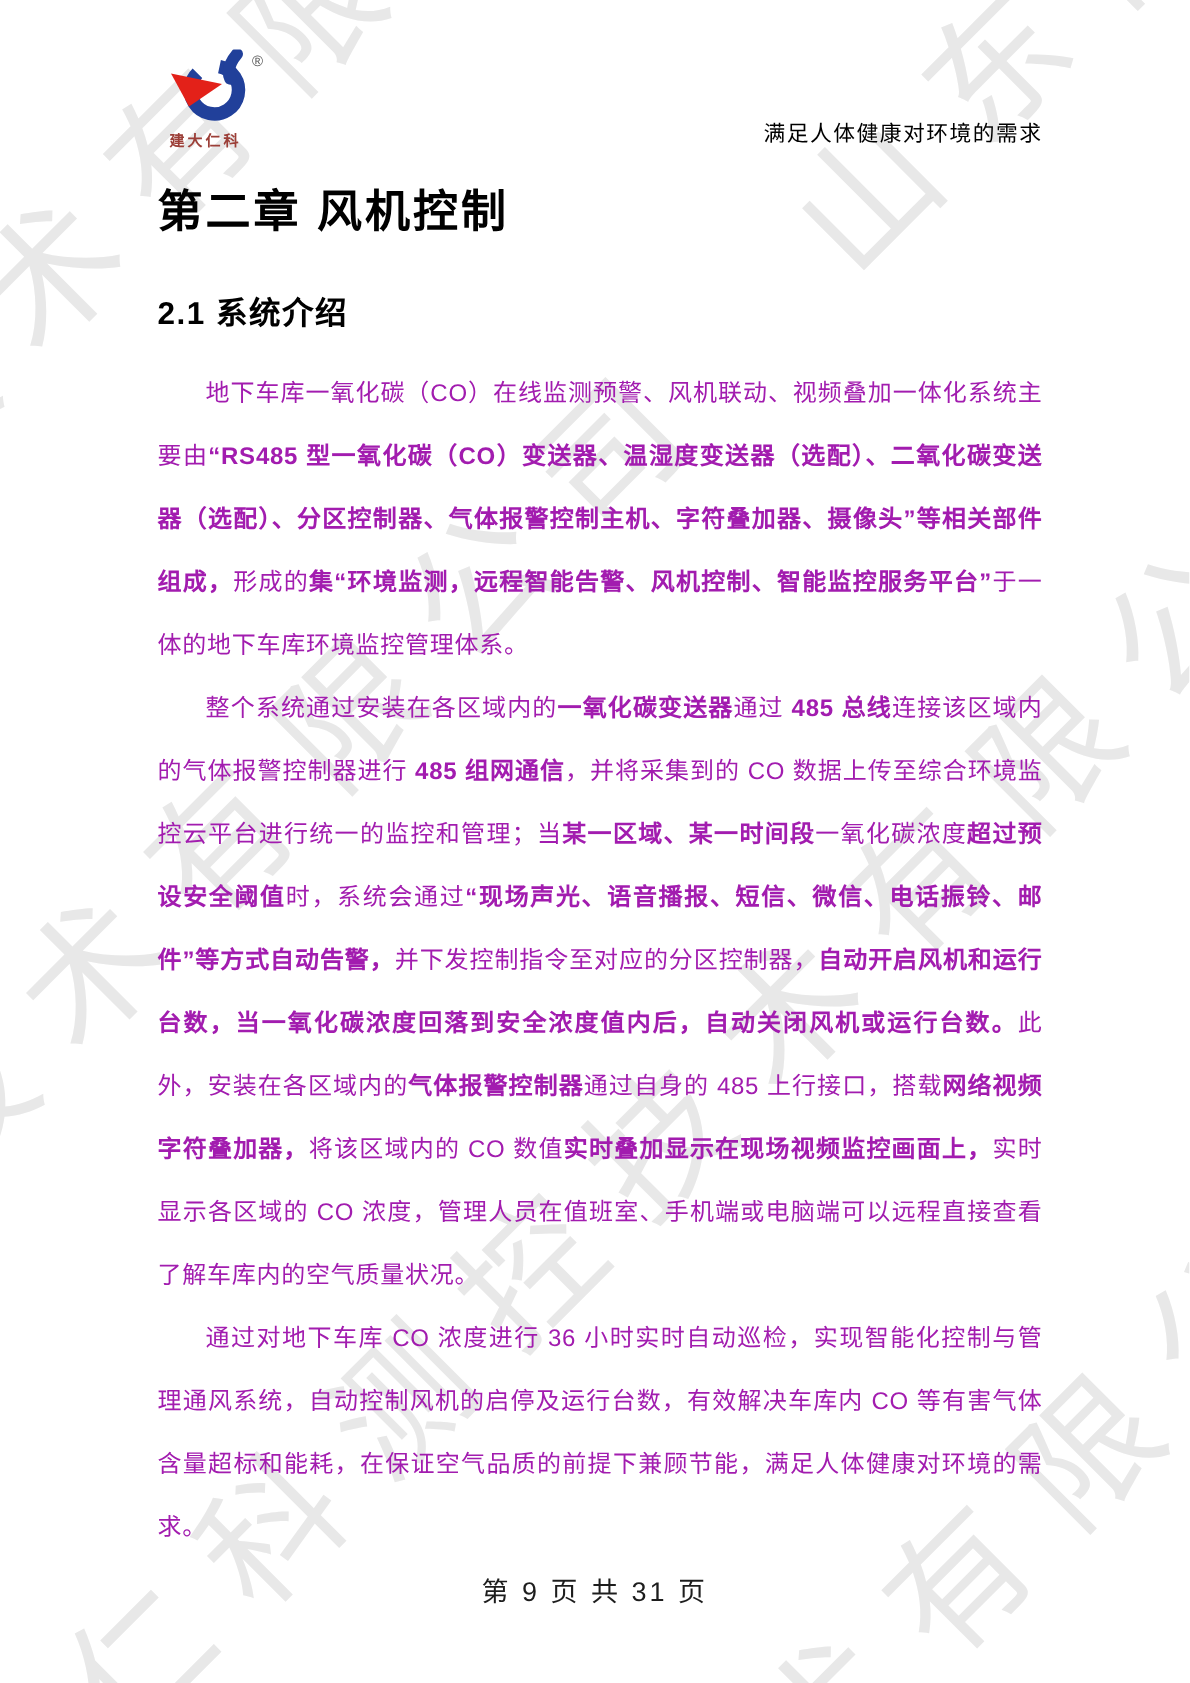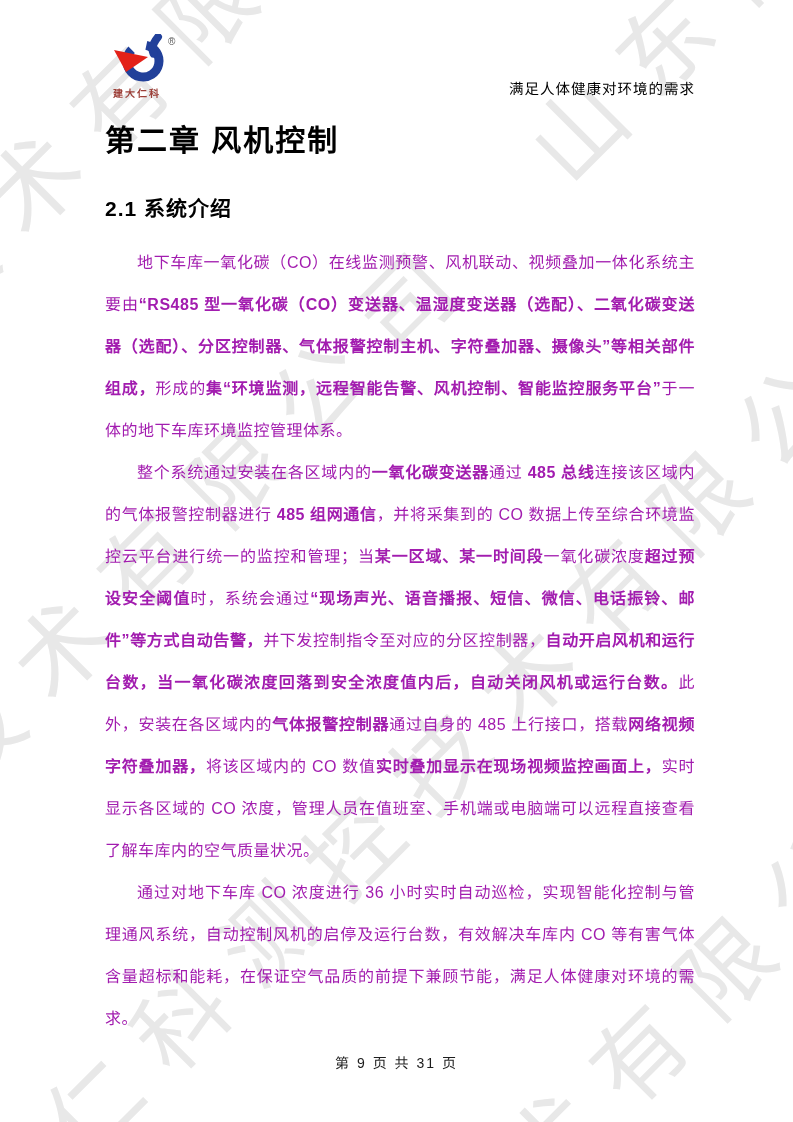--- a/index.html
+++ b/index.html
@@ -59,21 +59,21 @@
   .body-para{
     margin:0;
     font-size:16px;line-height:42px;
     text-align:justify;text-indent:2em;
     letter-spacing:0.5px;color:#a21caf;
   }
   .b{font-weight:700;}
   
   .page-footer{
     position:absolute;left:0;right:0;bottom:50px;
-    text-align:center;font-size:14px;color:#1d1d1d;z-index:1;
+    text-align:center;font-size:18px;color:#1d1d1d;z-index:1;
     letter-spacing:2px;
   }
 </style>
 </head>
 <body>
 
 <div class="page">
 
   <div class="wm">
       <div class="wm-line">山东仁科测控技术有限公司　山东仁科测控技术有限公司　</div>

